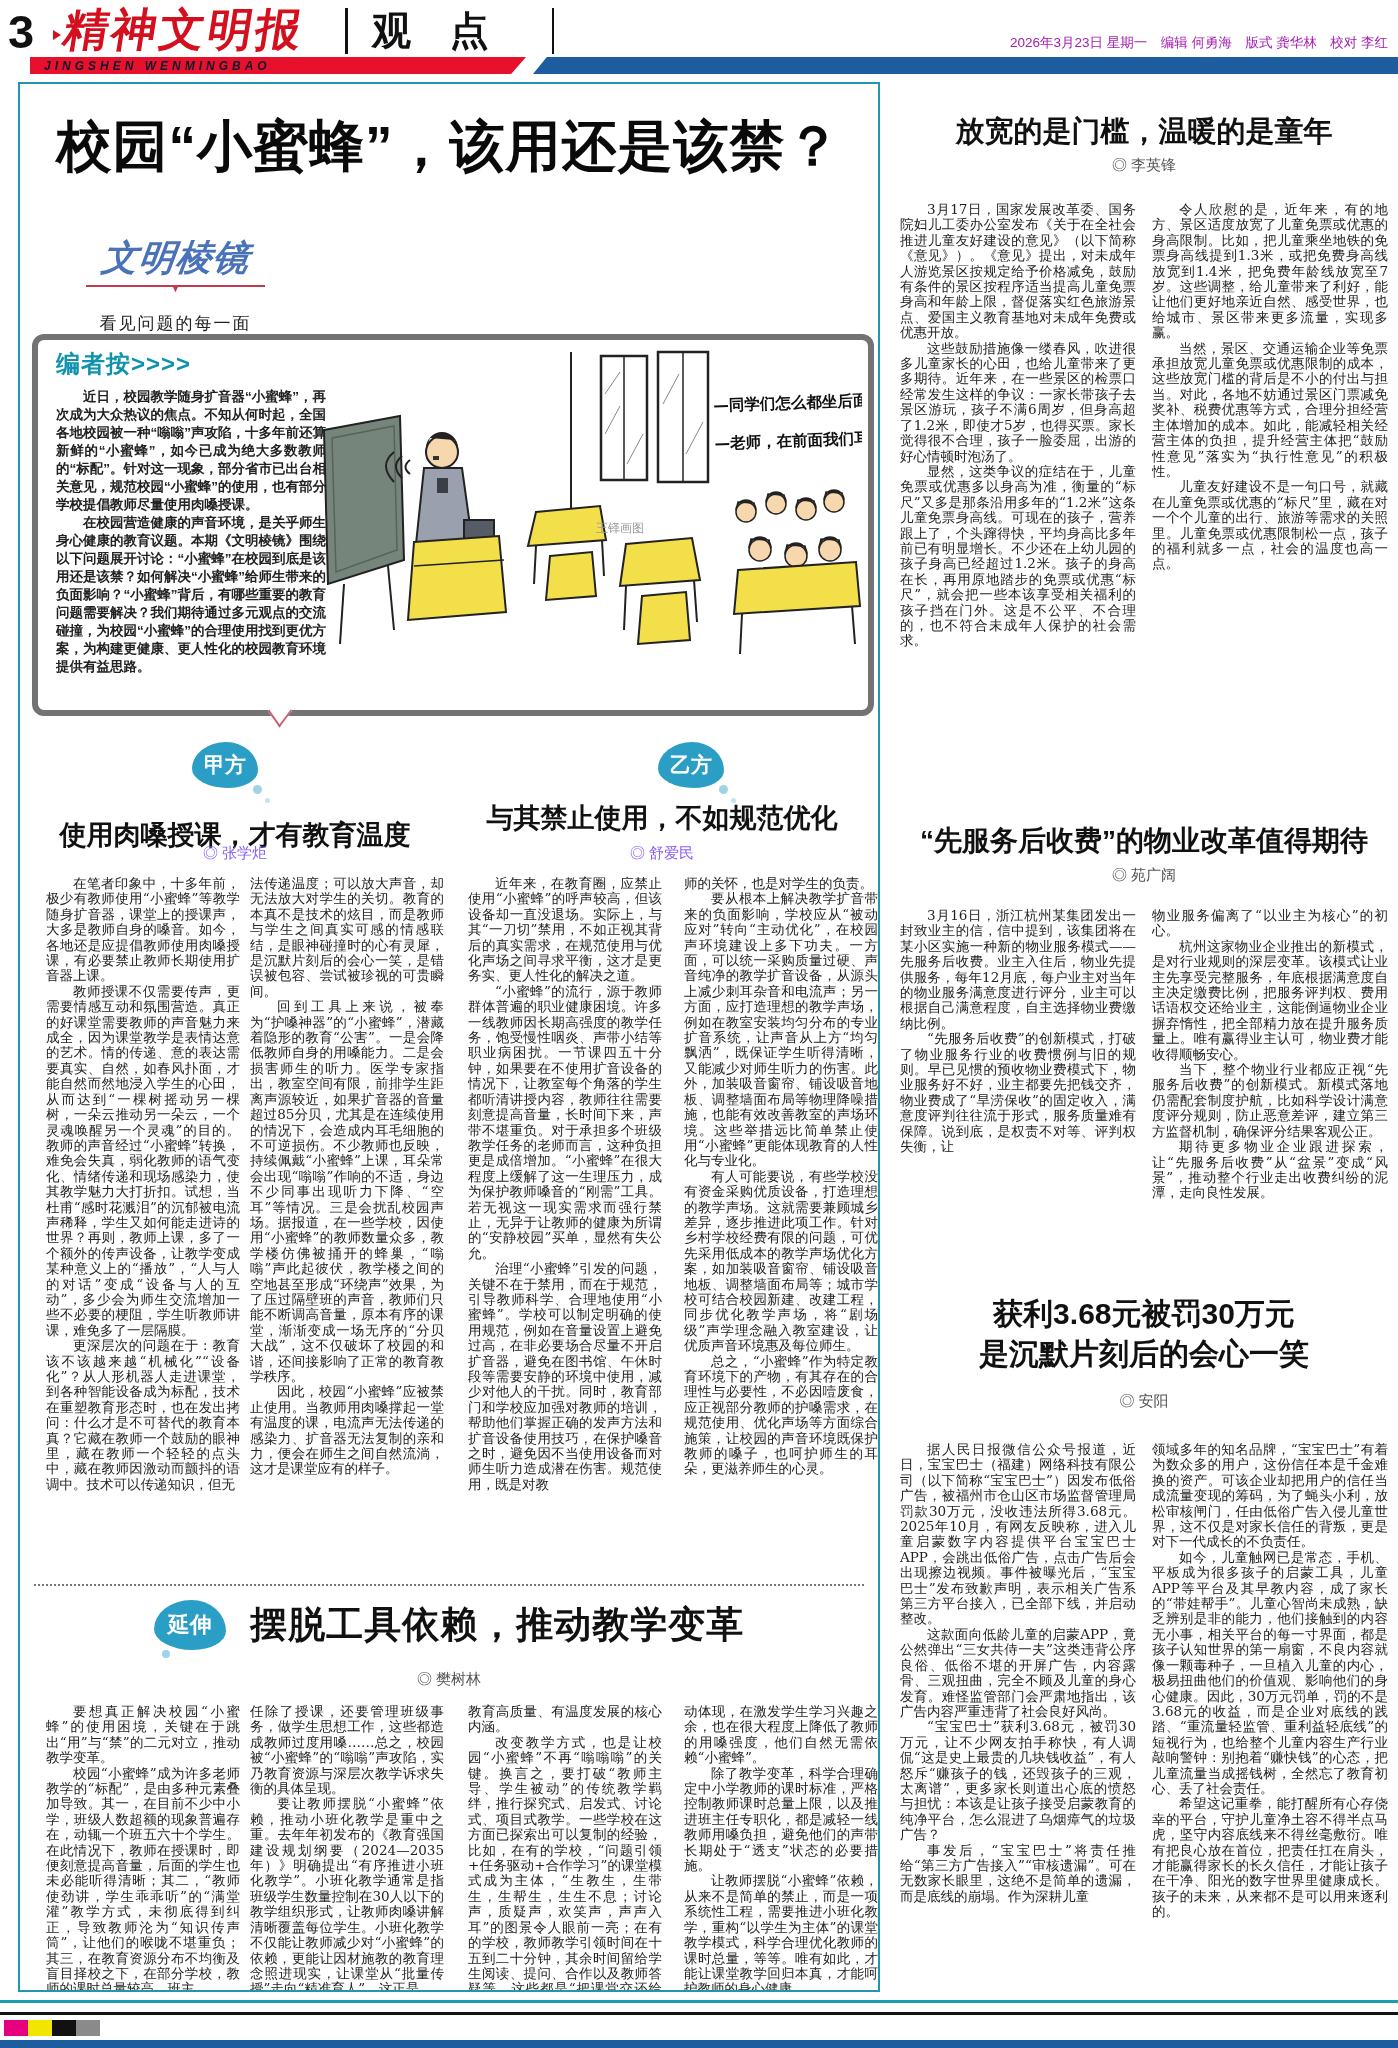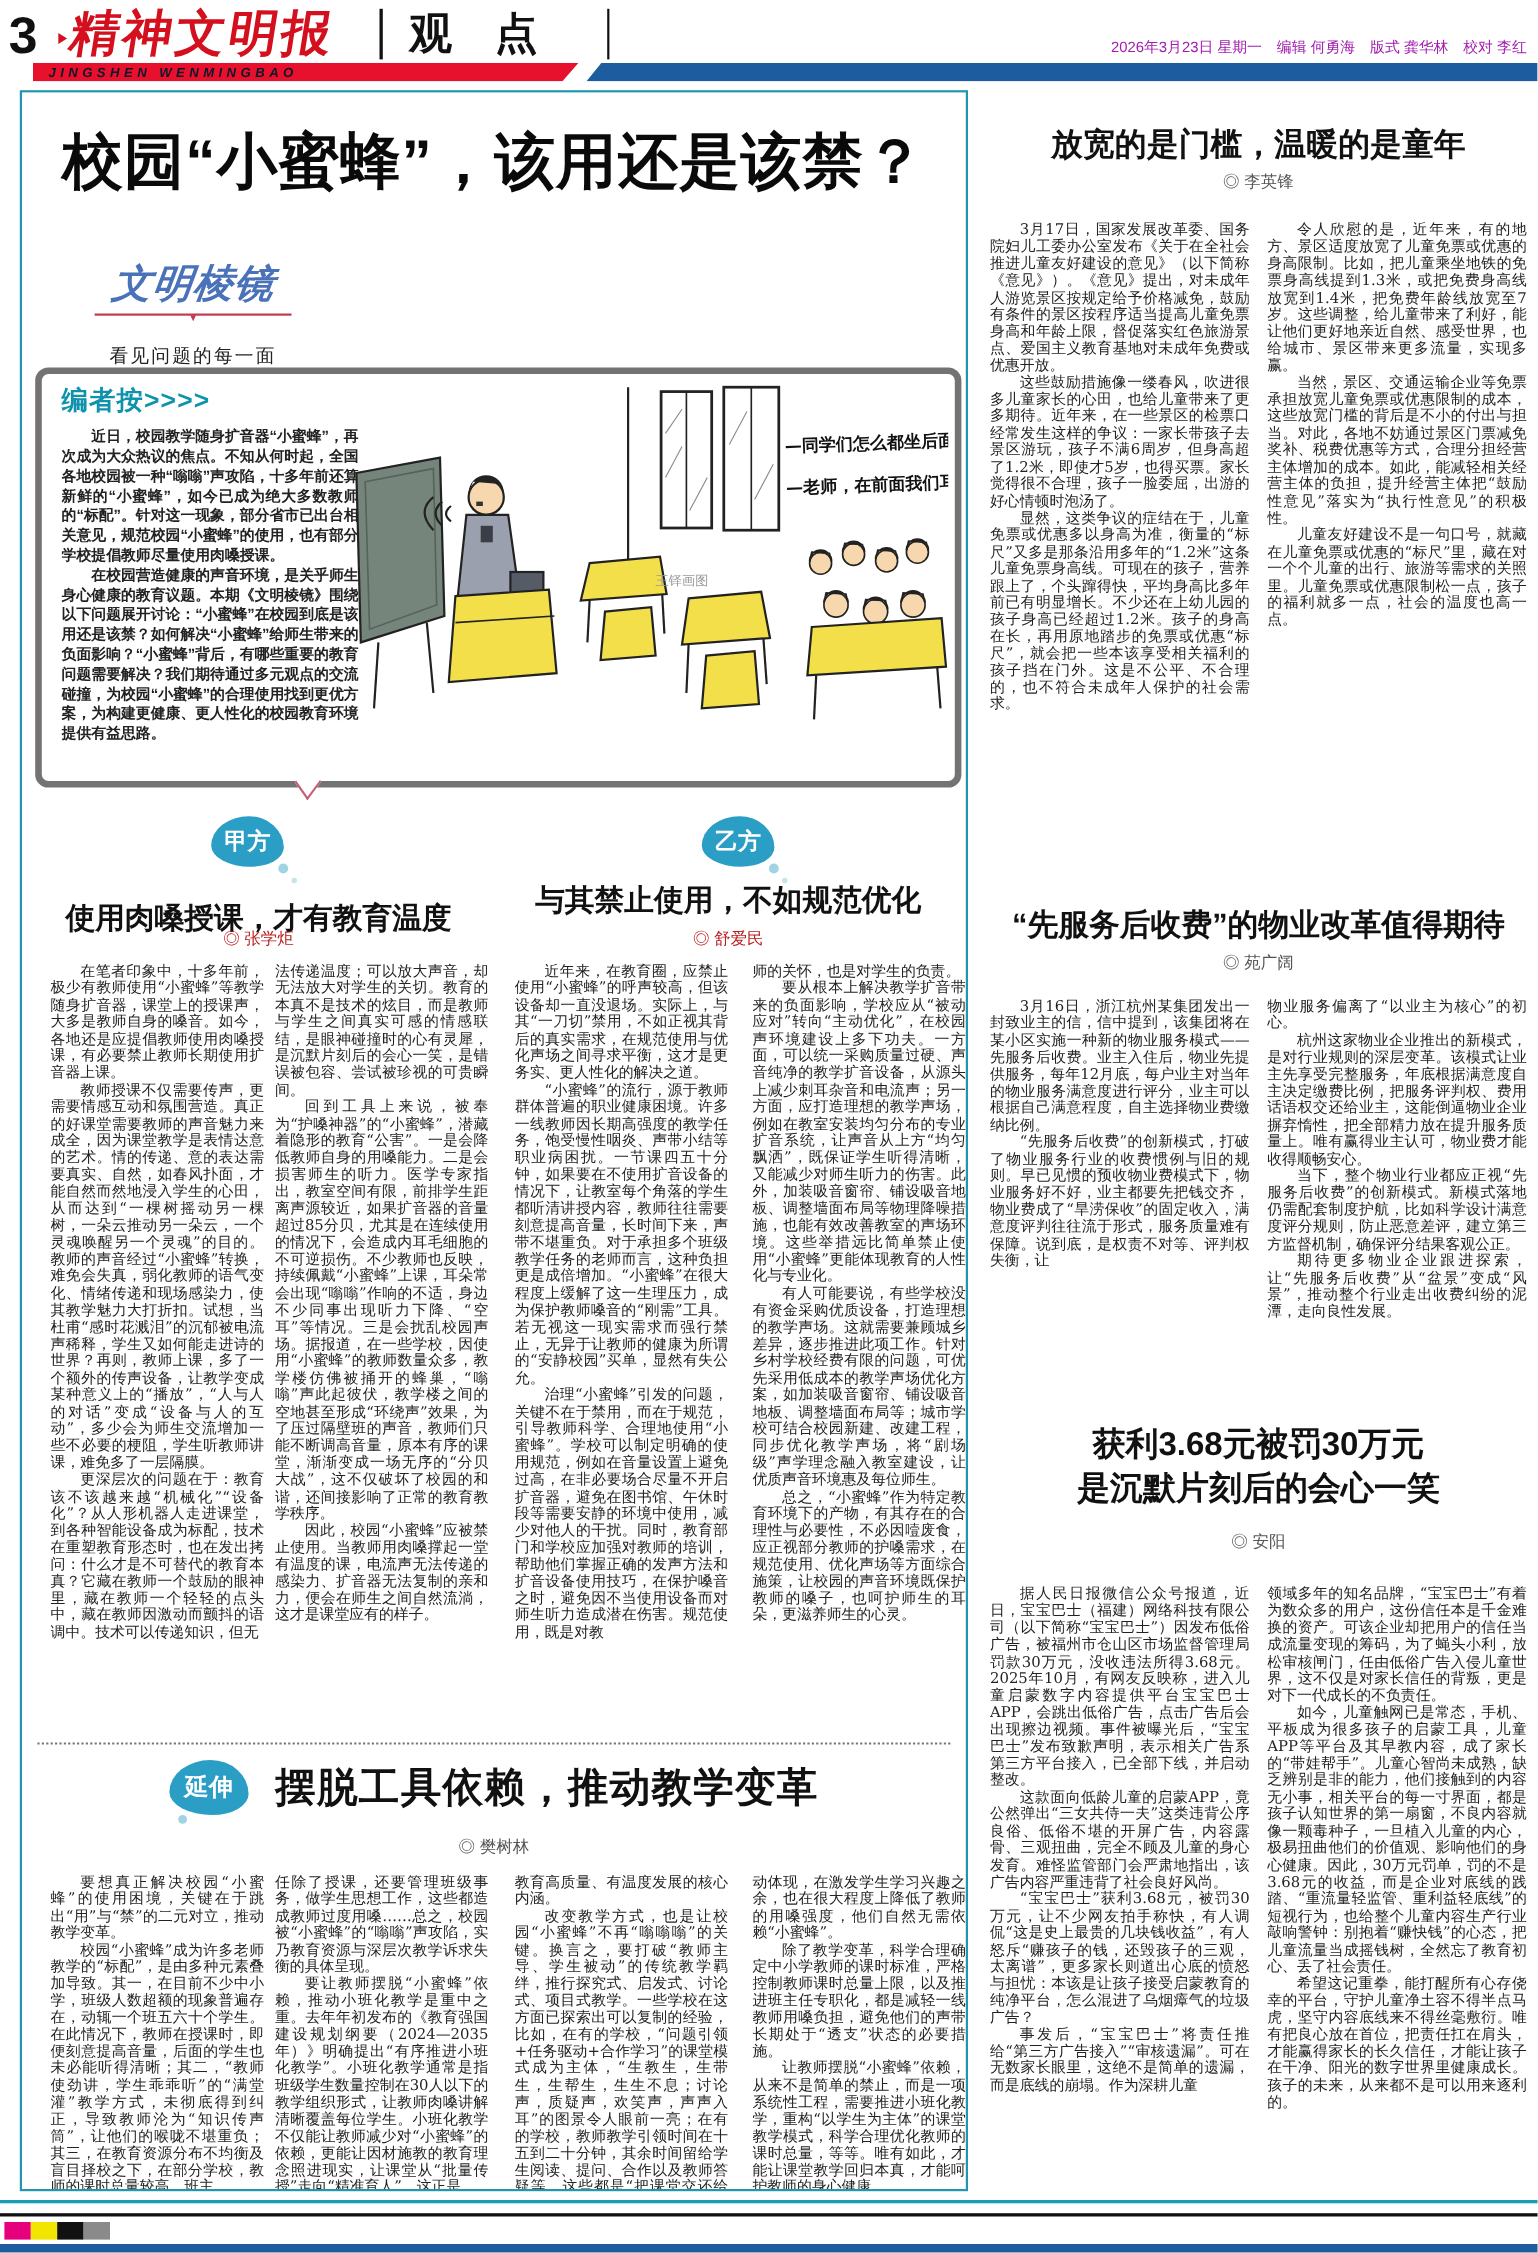--- a/index.html
+++ b/index.html
@@ -40,21 +40,21 @@
     font-size:13.5px;line-height:18px;font-weight:700;color:#222;text-align:justify;}
   .ed-text p{margin:0;text-indent:2em;}
   .cartoon{position:absolute;right:6px;top:4px;width:548px;height:358px;}
   
   .badge{position:absolute;width:66px;height:46px;background:#2b9ec6;color:#fff;
     font-size:21px;font-weight:800;display:flex;align-items:center;justify-content:center;
     border-radius:52% 48% 46% 54%/58% 62% 38% 42%;}
   .badge .dot1{position:absolute;right:-4px;bottom:-6px;width:9px;height:9px;border-radius:50%;background:#9fd4e4;}
   .badge .dot2{position:absolute;right:-12px;bottom:-15px;width:5px;height:5px;border-radius:50%;background:#c4e4ee;}
   .debate-title{position:absolute;top:716px;width:420px;text-align:center;font-size:27px;font-weight:800;white-space:nowrap;}
-  .debate-author{position:absolute;top:760px;width:420px;text-align:center;font-size:15px;color:#b91c1c;}
+  .debate-author{position:absolute;top:760px;width:420px;text-align:center;font-size:15px;color:#8b5cf6;}
   .fcol,.ecol,.rcol{position:absolute;overflow:hidden;font-family:"DejaVu Serif","Liberation Serif",serif;
     font-size:13.5px;line-height:15.4px;color:#222;text-align:justify;}
   .fcol{top:792px;height:704px;width:194px;}
   .fcol p,.ecol p,.rcol p{margin:0;text-indent:2em;}
   .fcol p.cont,.ecol p.cont,.rcol p.cont{text-indent:0;}
   .dotted-rule{position:absolute;left:14px;right:14px;top:1500px;border-top:2px dotted #777;}
   .ext-header{position:absolute;left:0;top:1516px;width:100%;text-align:center;}
   .ext-badge{display:inline-block;width:72px;height:50px;line-height:50px;background:#2b9ec6;color:#fff;
     font-size:22px;font-weight:800;border-radius:52% 48% 46% 54%/58% 62% 38% 42%;
     vertical-align:middle;margin-right:20px;position:relative;}
@@ -191,21 +191,21 @@
         </g>
         <text x="282" y="188" font-size="12" fill="#999" font-family="Liberation Sans, sans-serif">王铎画图</text>
       </svg>
     </div>
 
     <div class="badge" style="left:172px;top:658px;">
       <span>甲方</span>
         <i class="dot1"></i>
         <i class="dot2"></i>
     </div>
-    <div class="badge" style="left:618px;top:658px;text-align:center;">
+    <div class="badge" style="left:638px;top:658px;text-align:center;">
       <span>乙方</span>
         <i class="dot1"></i>
         <i class="dot2"></i>
     </div>
     <div class="debate-title" style="left:5px;margin-top:17px;">使用肉嗓授课，才有教育温度</div>
     <div class="debate-title" style="left:432px;">与其禁止使用，不如规范优化</div>
     <div class="debate-author" style="left:5px;">◎ 张学炬</div>
     <div class="debate-author" style="left:432px;">◎ 舒爱民</div>
 
     <div class="fcol c1">

